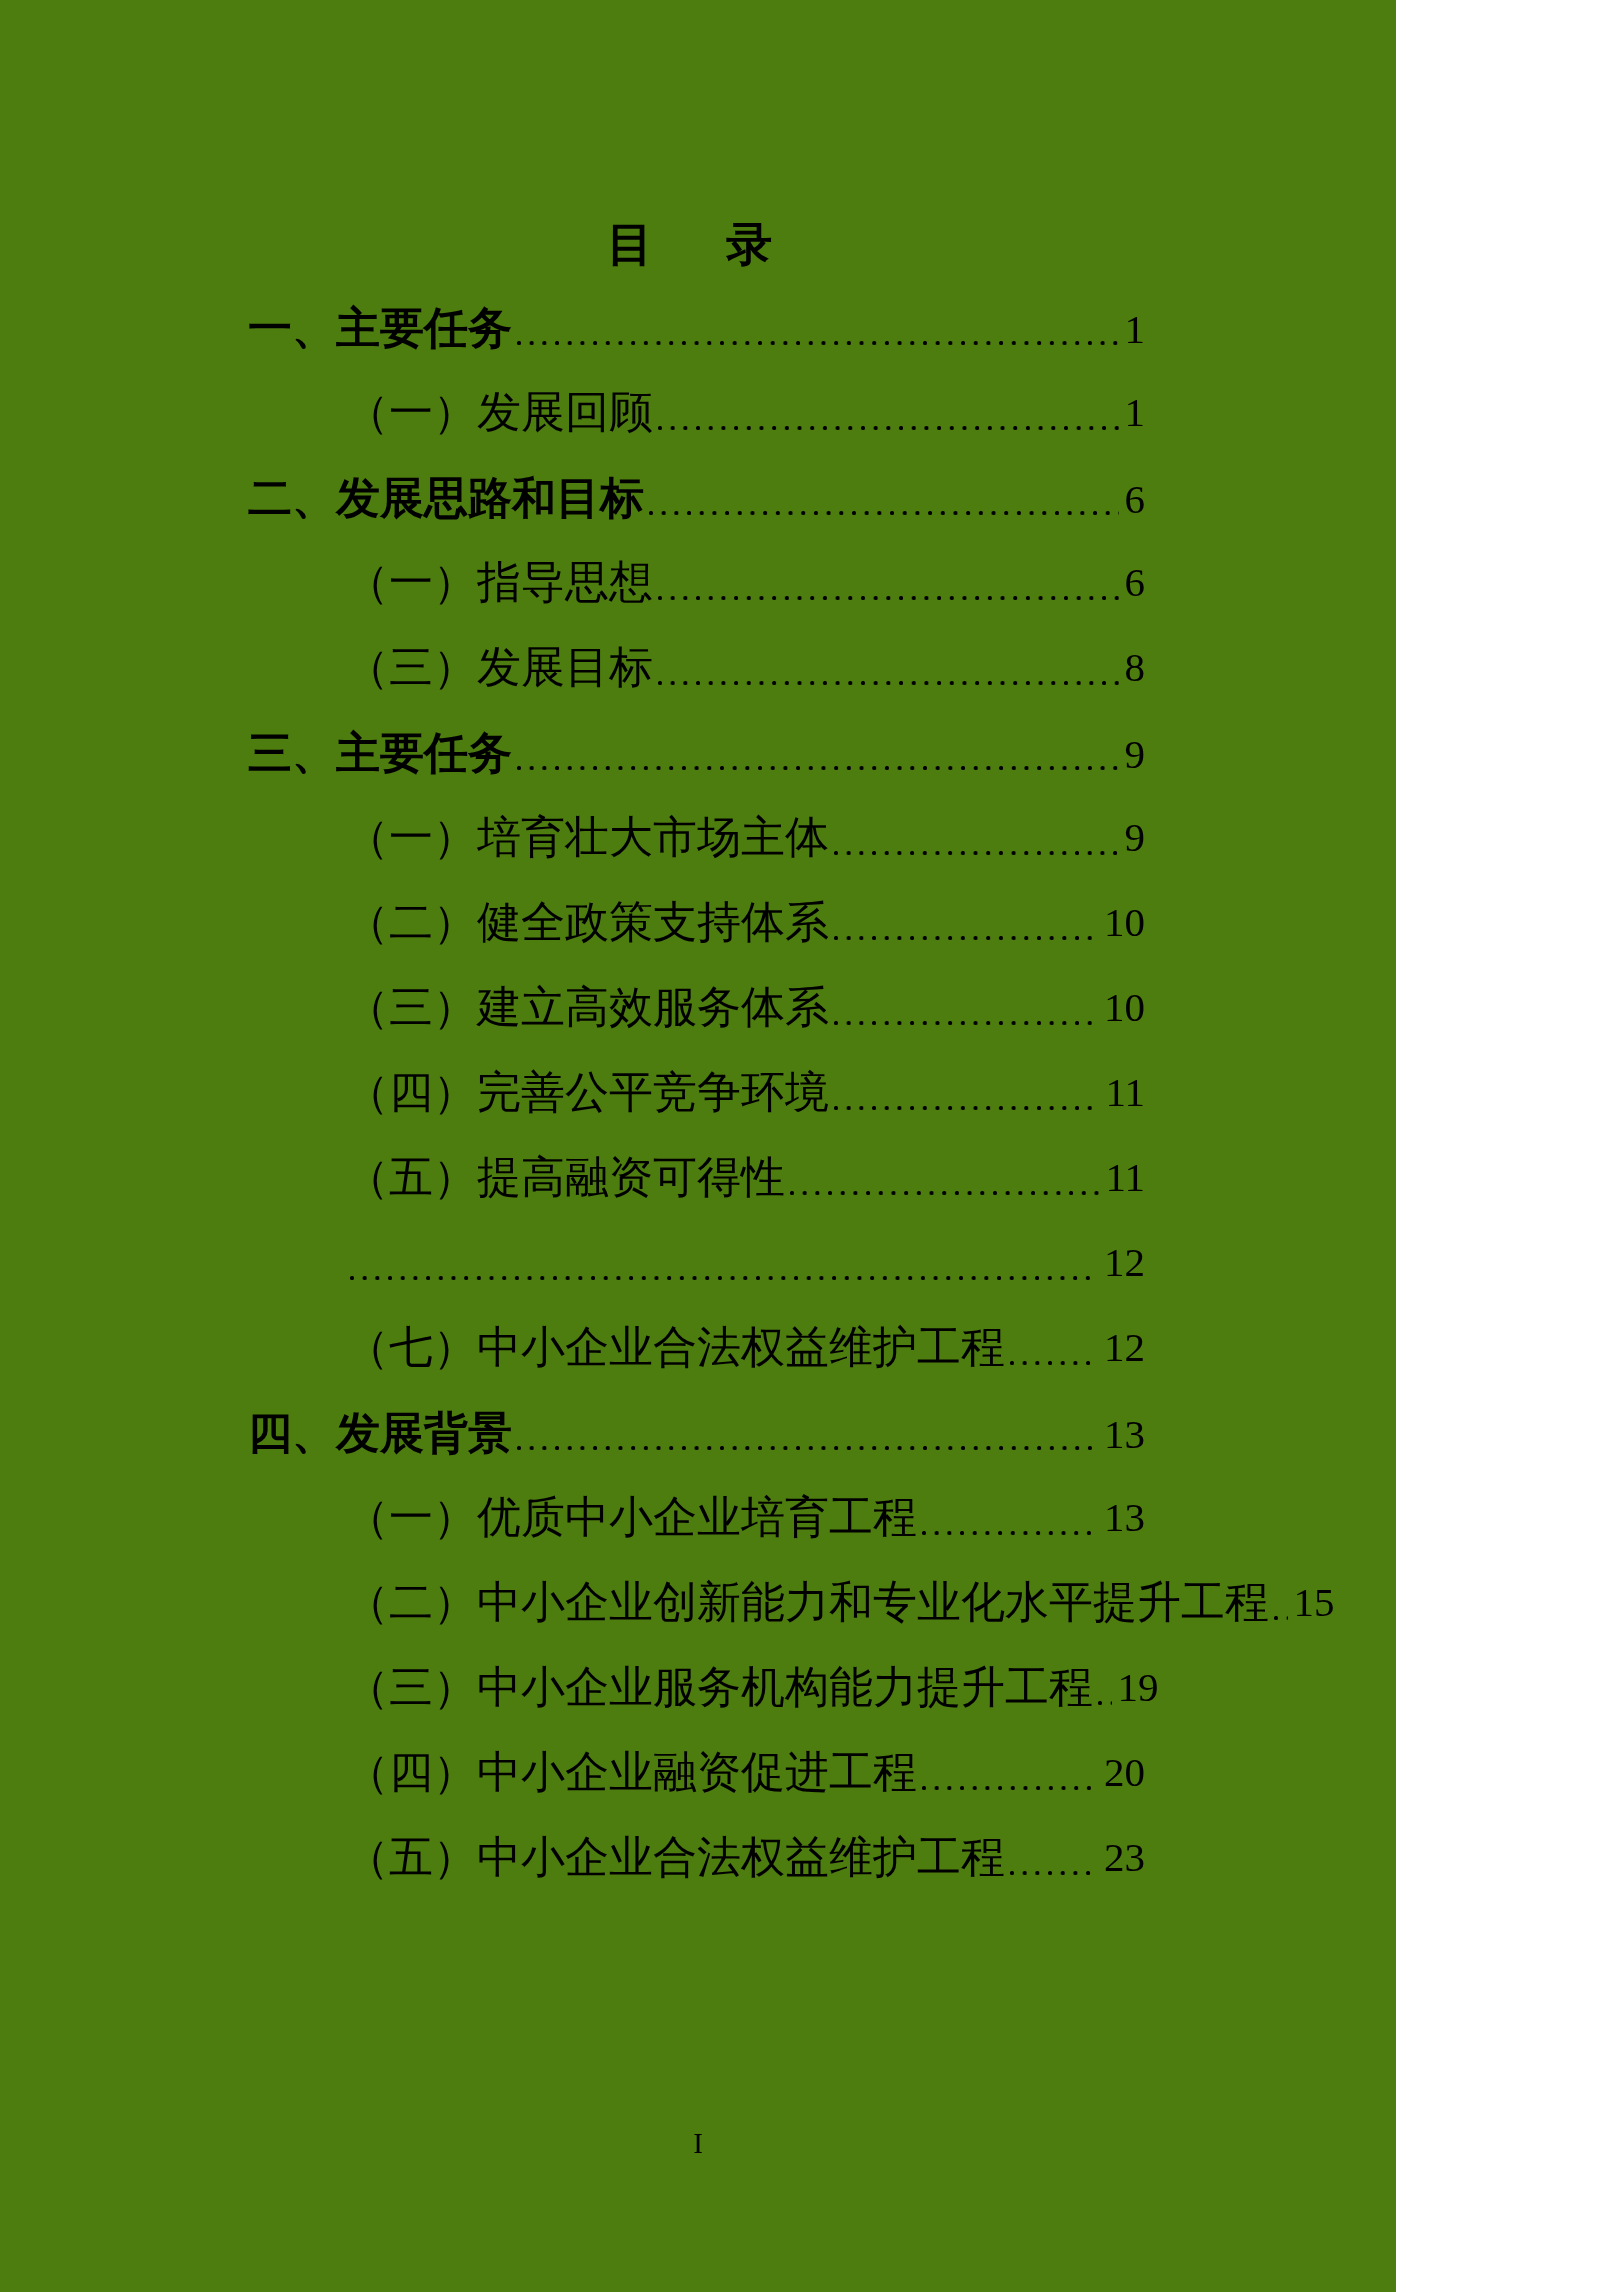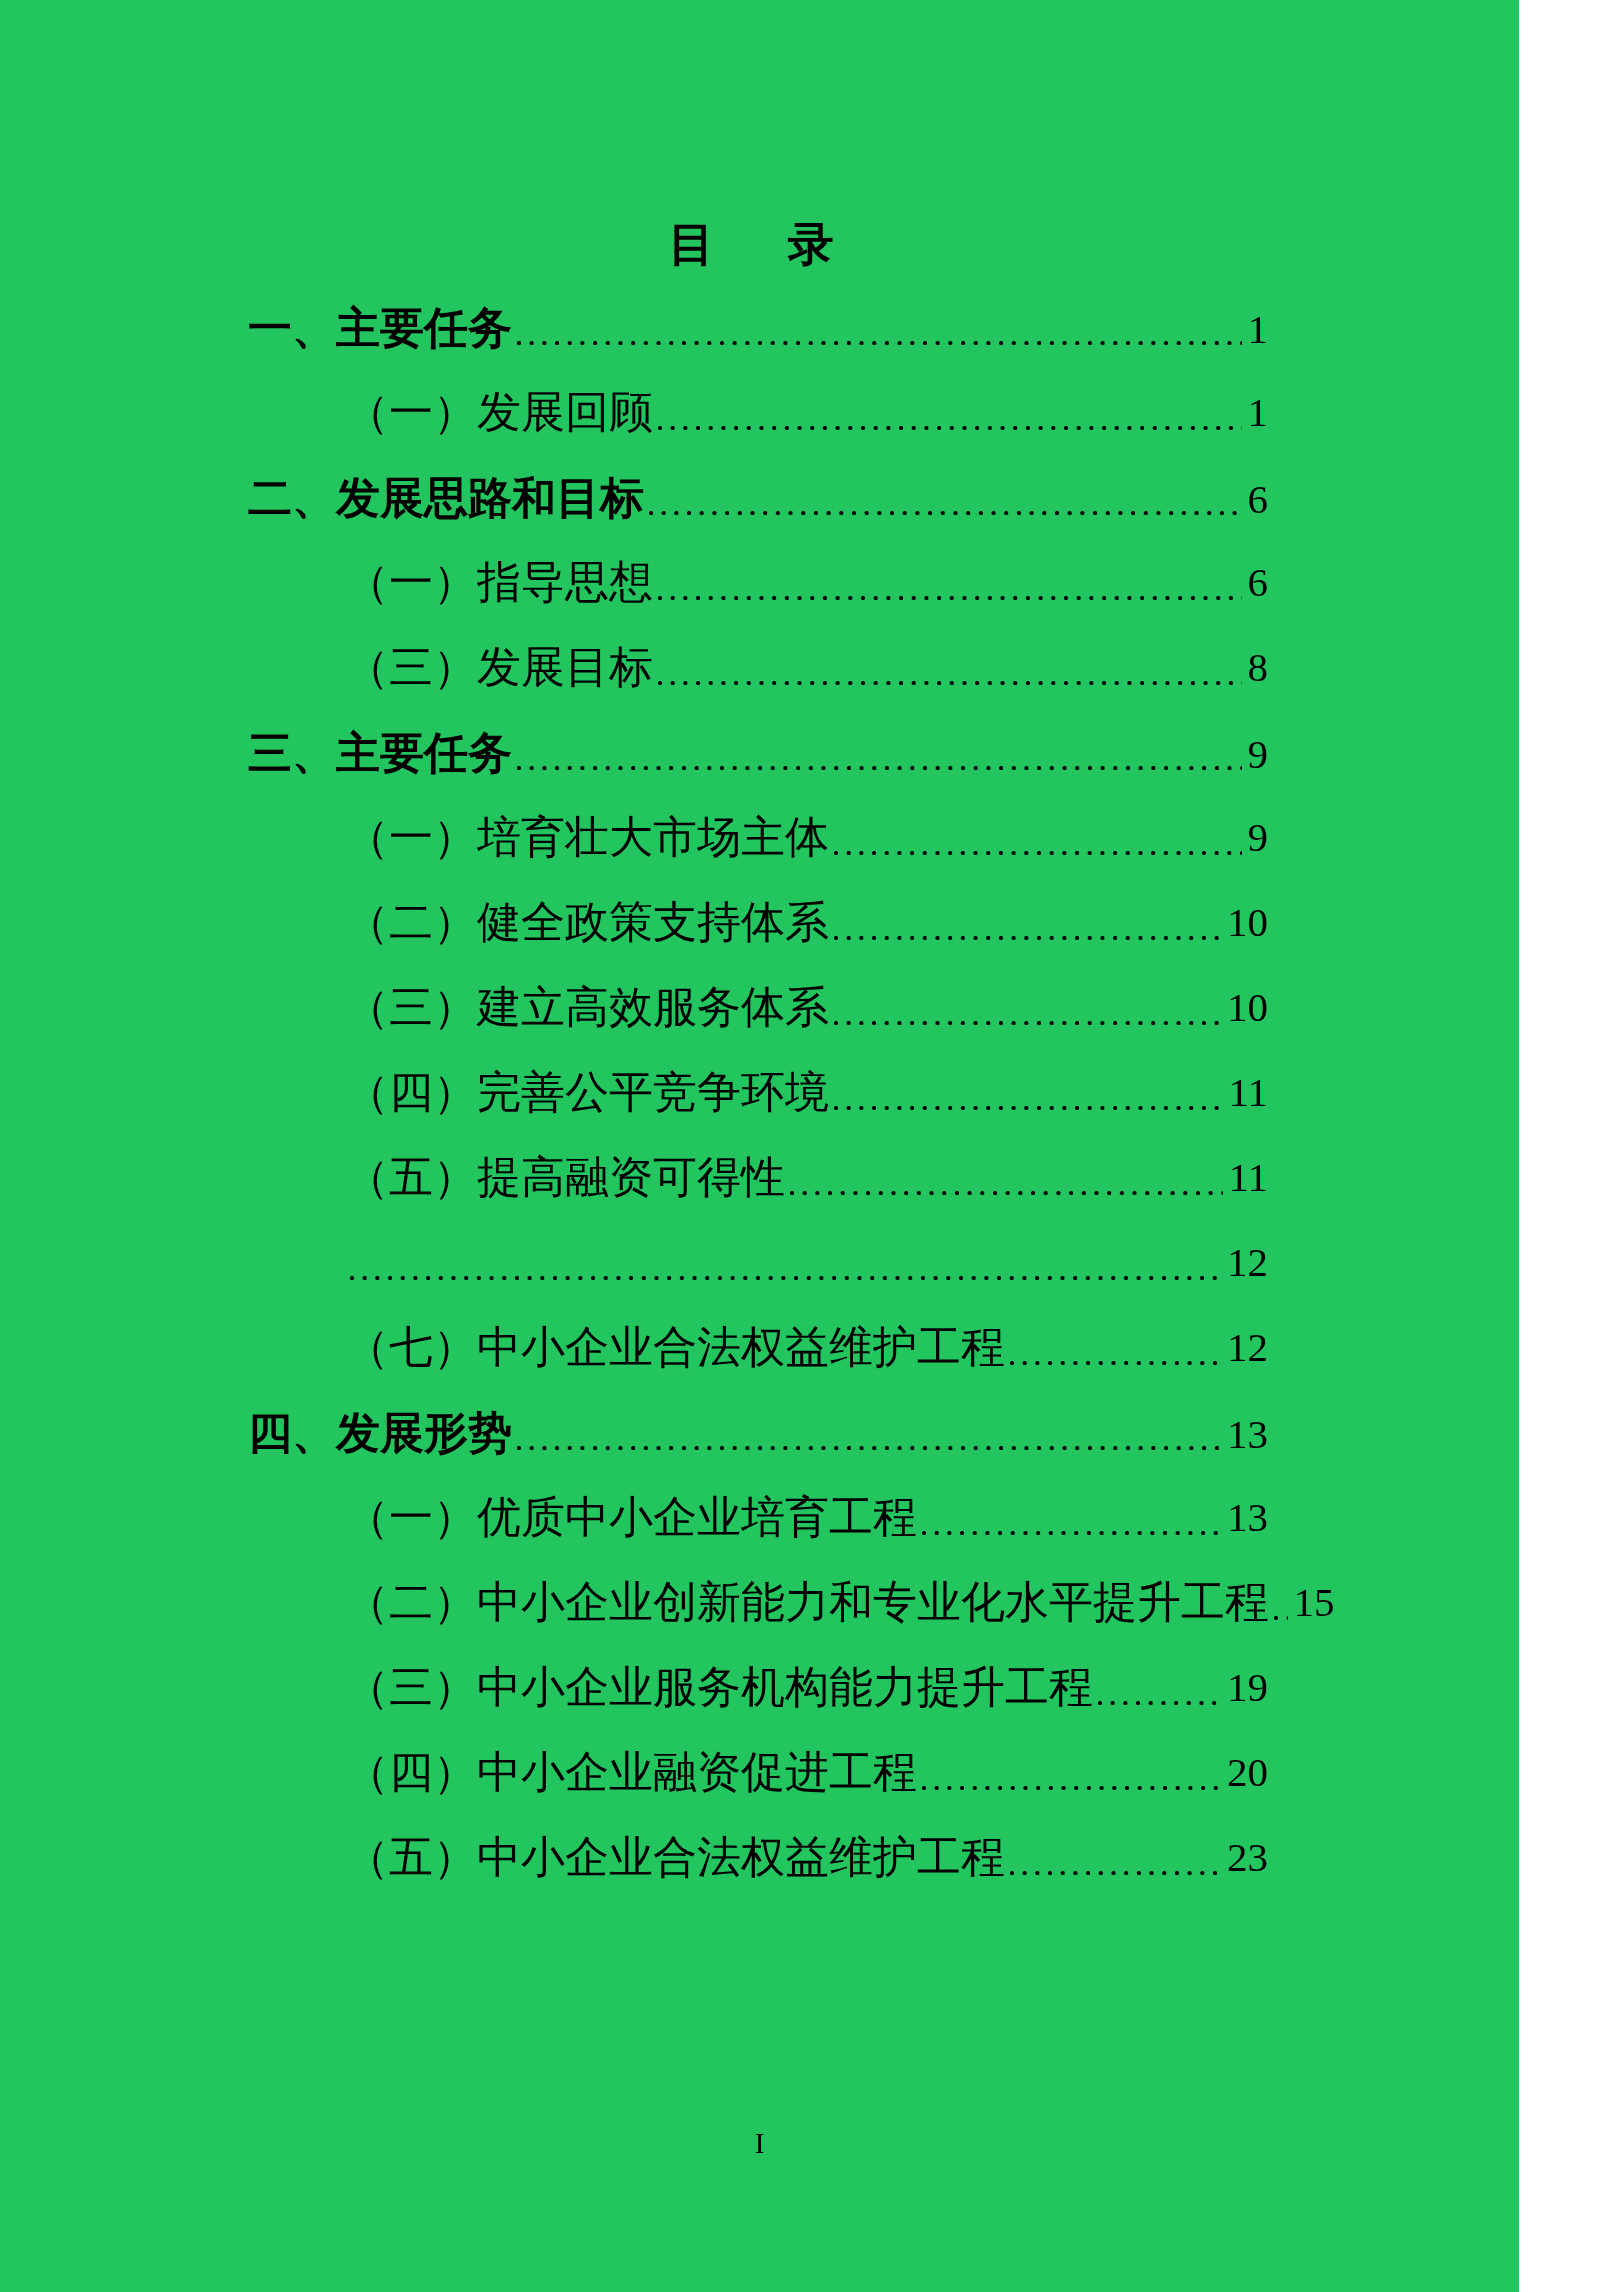--- a/index.html
+++ b/index.html
@@ -2,23 +2,23 @@
 <html><head>
 <meta charset="utf-8">
 <style>
   html, body {
     margin: 0;
     padding: 0;
     background: #ffffff;
   }
   .page {
     position: relative;
-    width: 1519px;
+    width: 1396px;
     height: 2293px;
-    background: #22c55e;
+    background: #4d7c0f;
     color: #000000;
     box-sizing: border-box;
     padding: 221px 251px 0 248px;
     overflow: hidden;
     font-family: "Liberation Serif", serif;
   }
   .title {
     margin: 0;
     text-align: center;
     font-family: "Liberation Sans", sans-serif;
@@ -163,21 +163,21 @@
     <span class="toc-page-num">12</span>
   </li>
 
   <li class="toc-row level-2">
     <span class="toc-label">（七）中小企业合法权益维护工程</span>
     <span class="dot-leader"></span>
     <span class="toc-page-num">12</span>
   </li>
 
   <li class="toc-row level-1">
-    <span class="toc-label">四、发展形势</span>
+    <span class="toc-label">四、发展背景</span>
     <span class="dot-leader"></span>
     <span class="toc-page-num">13</span>
   </li>
 
   <li class="toc-row level-2">
     <span class="toc-label">（一）优质中小企业培育工程</span>
     <span class="dot-leader"></span>
     <span class="toc-page-num">13</span>
   </li>
 

